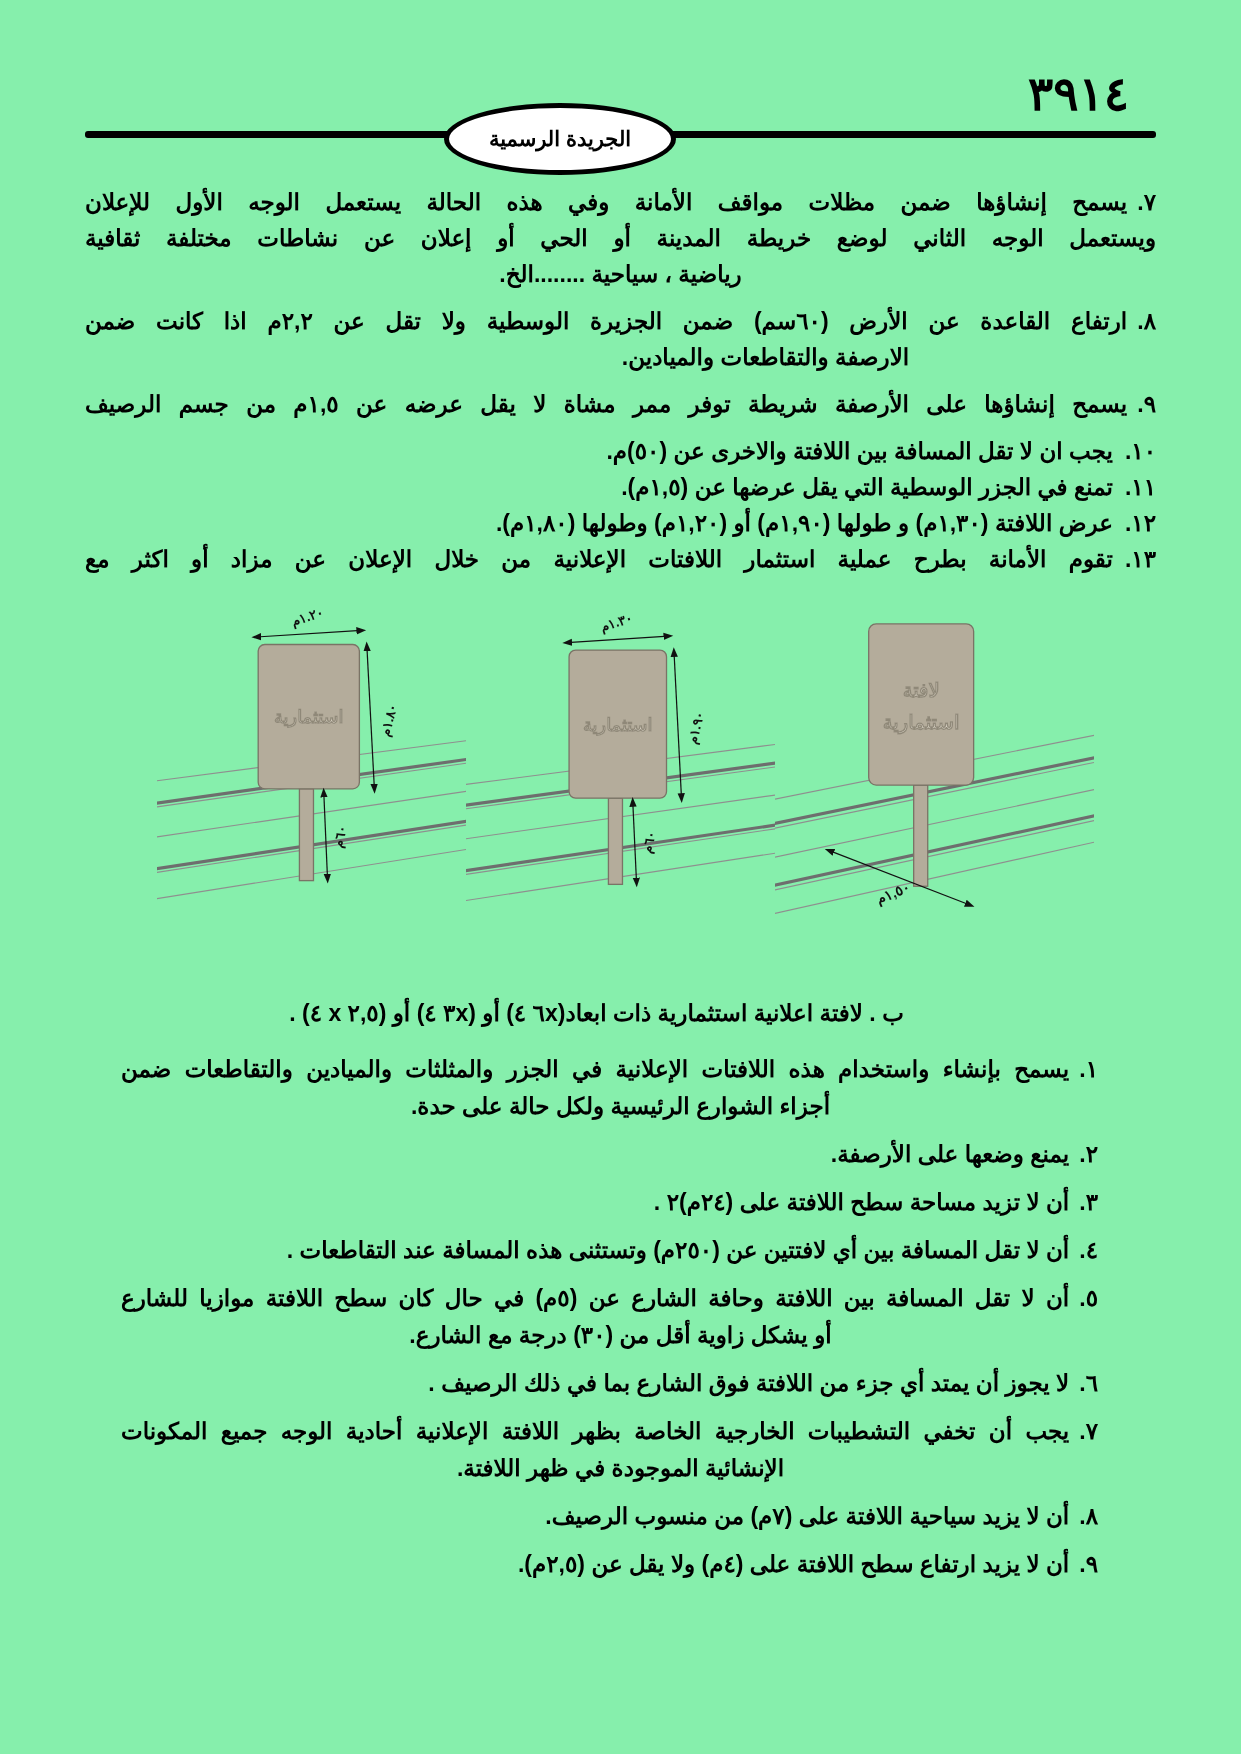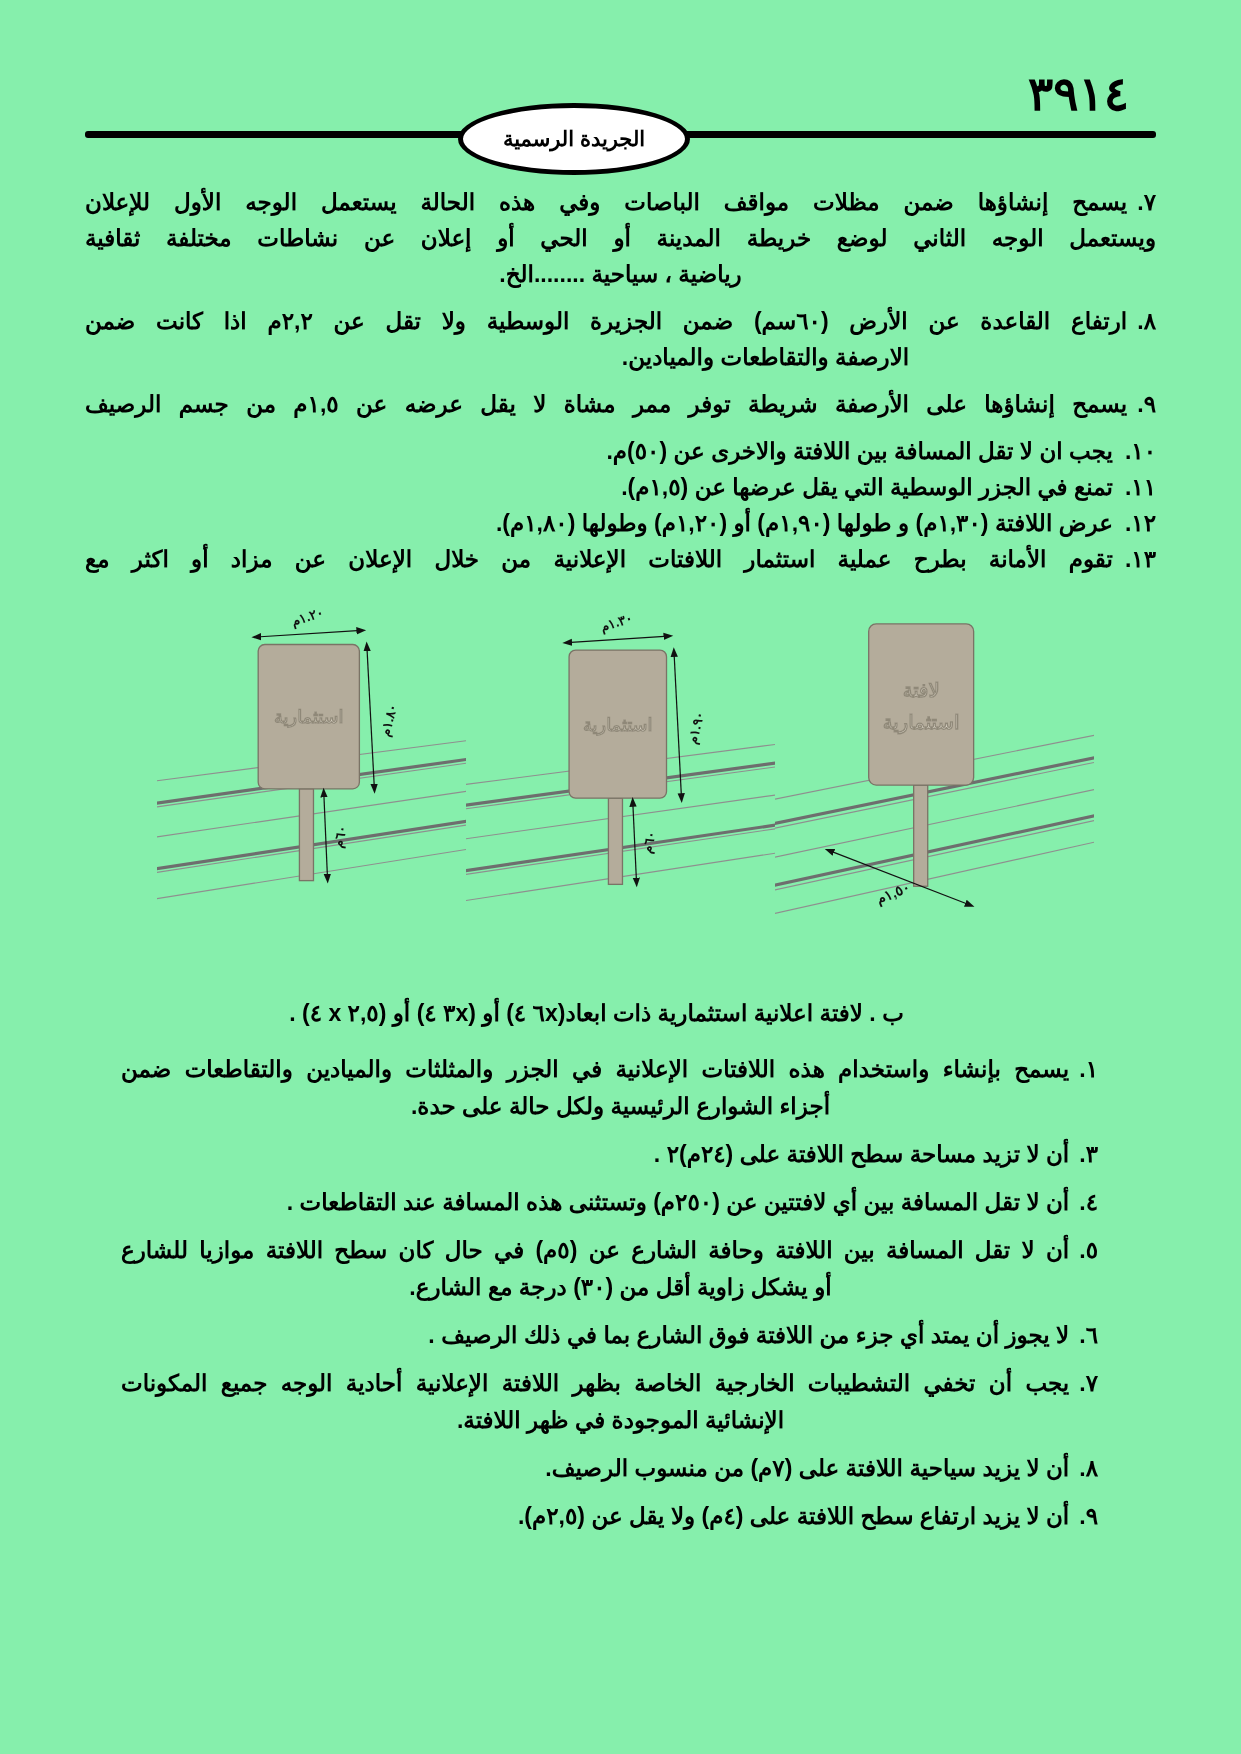--- a/index.html
+++ b/index.html
@@ -5,21 +5,21 @@
   html,body{margin:0;padding:0;background:#fff;}
   .page{
     position:relative;width:1241px;height:1754px;background:#86efac;overflow:hidden;
     font-family:Liberation Sans, sans-serif;font-weight:700;color:#000;direction:rtl;
   }
   
   .header{position:relative;height:172px;}
   .page-num{position:absolute;top:66px;right:112px;font-size:47px;line-height:1.2;letter-spacing:3px;}
   .rule{position:absolute;top:131px;right:85px;width:1071px;height:7px;background:#000;border-radius:3px;}
   .oval{
-    position:absolute;top:103px;left:458px;width:222px;height:62px;background:#fff;
+    position:absolute;top:103px;left:444px;width:222px;height:62px;background:#fff;
     border:5px solid #000;border-radius:50%;display:flex;align-items:center;justify-content:center;
     font-size:21px;z-index:2;
   }
   
   .content{padding:0 85px;}
   .secA{margin-top:12px;}
   .secA .row{line-height:36px;font-size:23px;}
   .secB .row{line-height:37px;font-size:23px;}
   .row{text-align:right;white-space:nowrap;}
   .row.j{white-space:normal;text-align:justify;text-align-last:justify;}
@@ -48,21 +48,21 @@
     <div class="rule"></div>
     <div class="oval">
       <span>الجريدة الرسمية</span>
     </div>
   </div>
 
   <div class="content">
 
     <div class="secA">
 
-        <div class="row j"><span class="num">٧.</span><span class="txt">يسمح إنشاؤها ضمن مظلات مواقف الباصات وفي هذه الحالة يستعمل الوجه الأول للإعلان</span></div>
+        <div class="row j"><span class="num">٧.</span><span class="txt">يسمح إنشاؤها ضمن مظلات مواقف الأمانة وفي هذه الحالة يستعمل الوجه الأول للإعلان</span></div>
 
         <div class="row j"><span class="num"></span><span class="txt">ويستعمل الوجه الثاني لوضع خريطة المدينة أو الحي أو إعلان عن نشاطات مختلفة ثقافية</span></div>
 
         <div class="row c"><span class="num"></span><span class="txt">رياضية ، سياحية ........الخ.</span></div>
 
         <div class="row j gap"><span class="num">٨.</span><span class="txt">ارتفاع القاعدة عن الأرض (٦٠سم) ضمن الجزيرة الوسطية ولا تقل عن ٢,٢م اذا كانت ضمن</span></div>
 
         <div class="row cr"><span class="num"></span><span class="txt">الارصفة والتقاطعات والميادين.</span></div>
 
         <div class="row j gap"><span class="num">٩.</span><span class="txt">يسمح إنشاؤها على الأرصفة شريطة توفر ممر مشاة لا يقل عرضه عن ١,٥م من جسم الرصيف</span></div>
@@ -157,20 +157,21 @@
     </div>
 
     <div class="b-head">ب . لافتة اعلانية استثمارية ذات ابعاد(٦x ٤) أو (٣x ٤) أو (٢,٥ x ٤) .</div>
 
     <div class="secB">
 
         <div class="row j ind"><span class="num">١.</span><span class="txt">يسمح بإنشاء واستخدام هذه اللافتات الإعلانية في الجزر والمثلثات والميادين والتقاطعات ضمن</span></div>
 
         <div class="row c"><span class="num"></span><span class="txt">أجزاء الشوارع الرئيسية ولكل حالة على حدة.</span></div>
 
+        <div class="row r ind gap"><span class="num">٢.</span><span class="txt">يمنع وضعها على الأرصفة.</span></div>
 
         <div class="row r ind gap"><span class="num">٣.</span><span class="txt">أن لا تزيد مساحة سطح اللافتة على (٢٤م)٢ .</span></div>
 
         <div class="row r ind gap"><span class="num">٤.</span><span class="txt">أن لا تقل المسافة بين أي لافتتين عن (٢٥٠م) وتستثنى هذه المسافة عند التقاطعات .</span></div>
 
         <div class="row j ind gap"><span class="num">٥.</span><span class="txt">أن لا تقل المسافة بين اللافتة وحافة الشارع عن (٥م) في حال كان سطح اللافتة موازيا للشارع</span></div>
 
         <div class="row c"><span class="num"></span><span class="txt">أو يشكل زاوية أقل من (٣٠) درجة مع الشارع.</span></div>
 
         <div class="row r ind gap"><span class="num">٦.</span><span class="txt">لا يجوز أن يمتد أي جزء من اللافتة فوق الشارع بما في ذلك الرصيف .</span></div>

